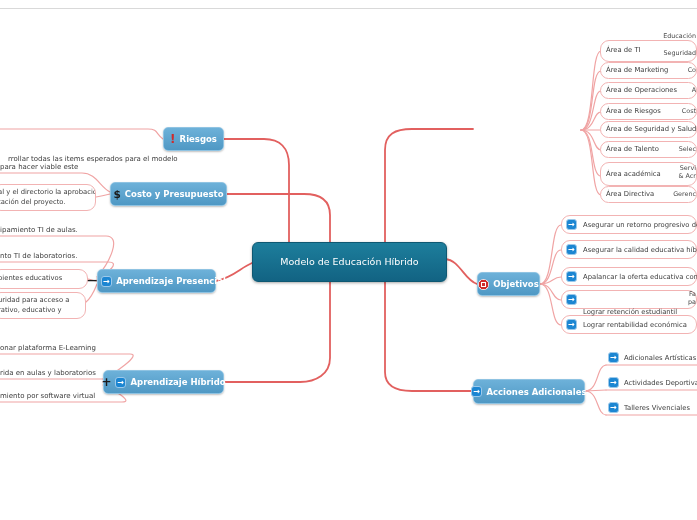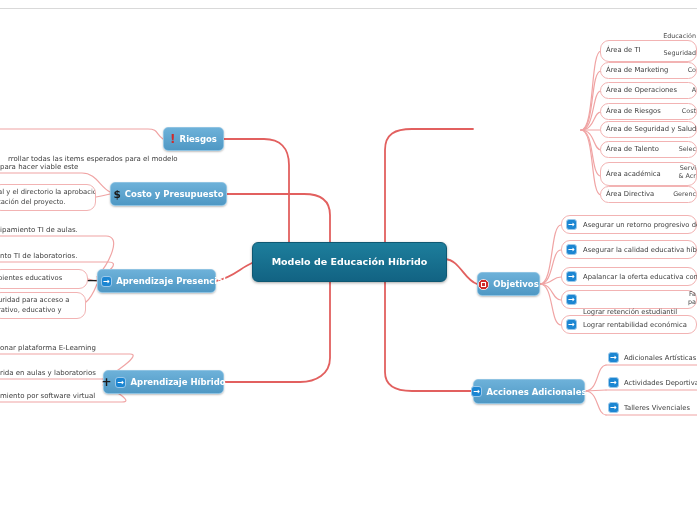--- a/index.html
+++ b/index.html
@@ -5,21 +5,21 @@
   html,body{margin:0;padding:0;background:#fff;}
   #canvas{position:relative;width:697px;height:520px;background:#ffffff;overflow:hidden;
           font-family:"DejaVu Sans","Liberation Sans",sans-serif;}
   #wires{position:absolute;left:0;top:0;z-index:0;}
   .topline{position:absolute;left:0;top:8px;width:697px;height:1px;background:#d9d9d9;}
   .node{position:absolute;z-index:2;display:flex;align-items:center;justify-content:center;gap:4px;
         background:#5ba3d0;background:linear-gradient(#6db1d9,#4f98c4);
         border:1px solid #8fc3e2;border-radius:5px;color:#fff;font-weight:bold;font-size:8.5px;
         box-shadow:0 1px 2px rgba(0,0,0,.25);white-space:nowrap;box-sizing:border-box;}
   .central{position:absolute;z-index:2;background:#17718e;background:linear-gradient(#1d7e9c,#126383);
-           border:1px solid #0e5872;border-radius:6px;color:#fff;font-weight:bold;font-size:9.5px;
+           border:1px solid #0e5872;border-radius:6px;color:#fff;font-weight:normal;font-size:9.5px;
            display:flex;flex-direction:row;align-items:center;justify-content:center;
            box-shadow:0 1px 3px rgba(0,0,0,.35);line-height:1.35;}
   .ltxt{position:absolute;z-index:1;font-size:7px;color:#3d3d3d;white-space:nowrap;}
   .lbox{position:absolute;z-index:1;border:1px solid #f2b3b3;border-radius:9px;background:#fff;
         font-size:6.8px;color:#3d3d3d;display:flex;flex-direction:column;justify-content:center;
         padding-left:5px;line-height:1.35;box-sizing:border-box;white-space:nowrap;overflow:hidden;}
   .rbox{position:absolute;z-index:1;border:1px solid #f2b3b3;border-radius:9px;background:#fff;
         box-sizing:border-box;overflow:hidden;}
   .rlabel{position:absolute;z-index:2;font-size:6.8px;color:#3d3d3d;white-space:nowrap;}
   .rnote{position:absolute;z-index:2;font-size:6.4px;color:#4a4a4a;white-space:nowrap;text-align:right;right:1px;}

